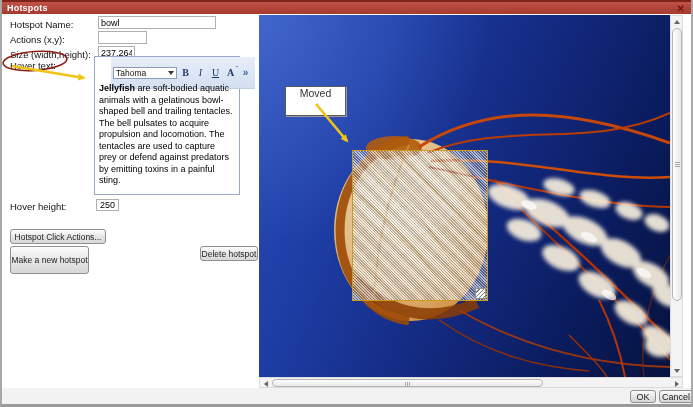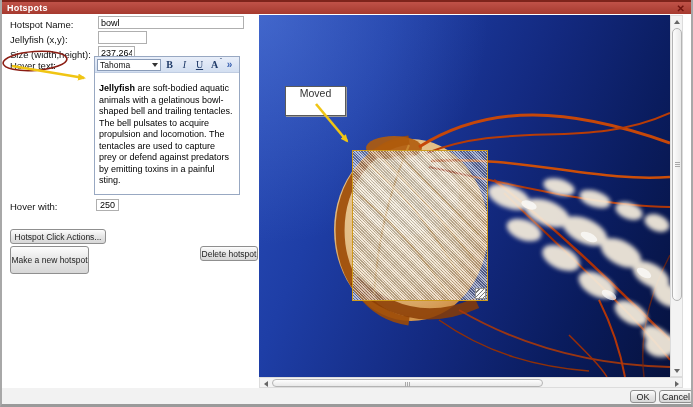--- a/index.html
+++ b/index.html
@@ -14,21 +14,21 @@
     background:linear-gradient(#c05248,#a63a2f);
     border-top:2px solid #7e241b;box-sizing:border-box;}
   #title{left:5px;top:1px;font-size:9px;font-weight:bold;color:#fff;letter-spacing:.2px;}
   #close{right:6px;top:0px;font-size:10px;font-weight:bold;color:#6f120d;cursor:pointer;line-height:13px;}
   
   .lbl{font-size:9.5px;color:#111;white-space:nowrap;}
   .txt{position:absolute;border:1px solid #afafaf;font-size:9px;font-family:"Liberation Sans",sans-serif;
     padding:0 2px;height:13px;box-sizing:border-box;background:#fff;color:#000;}
   
   #editorwrap{left:92px;top:56px;width:146px;height:139px;border:1px solid #98a8c2;box-sizing:border-box;background:#fff;}
-  #edtoolbar{left:0;top:0;width:100%;height:16px;background:linear-gradient(#e8eef9,#d3dff1);
+  #edtoolbar{left:16px;top:0;width:100%;height:32px;background:linear-gradient(#e8eef9,#d3dff1);
     border-bottom:1px solid #c0cde2;box-sizing:border-box;display:flex;align-items:center;padding:0 2px;gap:2px;}
   #fontselect{width:64px;height:12px;background:#fff;border:1px solid #8a9cb8;font-size:8.5px;
     display:flex;align-items:center;justify-content:space-between;padding:0 2px;box-sizing:border-box;color:#111;}
   .dd-arrow{width:0;height:0;border-left:3px solid transparent;border-right:3px solid transparent;border-top:4px solid #333;}
   .tbtn{width:13px;height:13px;font-size:10px;color:#1f3a68;text-align:center;line-height:13px;cursor:pointer;
     font-family:"Liberation Serif",serif;}
   .tbtn.b{font-weight:bold;}
   .tbtn.i{font-style:italic;}
   .tbtn.u{text-decoration:underline;}
   .tbtn.a{font-weight:bold;position:relative;}
@@ -85,23 +85,23 @@
 <body>
 
 <div id="dialog">
 
   <div id="titlebar" class="abs">
     <span id="title" class="abs">Hotspots</span>
     <span id="close" class="abs">✕</span>
   </div>
 
   <span class="lbl abs" style="left:8px;top:19px;">Hotspot Name:</span>
-  <input class="txt" style="left: 96px; top: 16px; width: 146px;" value="bowl">
-
-  <span class="lbl abs" style="left:8px;top:34px;">Jellyfish (x,y):</span>
+  <input class="txt" style="left: 96px; top: 16px; width: 118px;" value="bowl">
+
+  <span class="lbl abs" style="left:8px;top:34px;">Actions (x,y):</span>
   <input class="txt" style="left: 96px; top: 31px; width: 37px; padding-left: 45px;" value="179,234">
 
   <span class="lbl abs" style="left:8px;top:49px;">Size (width,height):</span>
   <input class="txt" style="left: 96px; top: 46px; width: 37px;" value="237,264">
 
   <span class="lbl abs" style="left:8px;top:60px;">Hover text:</span>
 
   <div id="editorwrap" class="abs">
     <div id="edtoolbar" class="abs">
       <div id="fontselect">
@@ -112,21 +112,21 @@
       <span class="tbtn i">I</span>
       <span class="tbtn u">U</span>
       <span class="tbtn a"><span>A</span><span class="mark">ˆ</span></span>
       <span class="tbtn more">»</span>
     </div>
     <div id="edtext" class="abs">
       <b>Jellyfish</b><span> are soft-bodied aquatic animals with a gelatinous bowl-shaped bell and trailing tentacles. The bell pulsates to acquire propulsion and locomotion. The tentacles are used to capture prey or defend against predators by emitting toxins in a painful sting.</span>
     </div>
   </div>
 
-  <span class="lbl abs" style="left:8px;top:201px;">Hover with:</span>
+  <span class="lbl abs" style="left:8px;top:201px;">Hover height:</span>
   <input class="txt" style="left: 94px; top: 199px; width: 23px; height: 12px; text-align: center;" value="250">
 
   <div class="btn" style="left:8px;top:229px;width:96px;height:15px;">Hotspot Click Actions...</div>
   <div class="btn" style="left:8px;top:246px;width:79px;height:28px;">Make a new hotspot</div>
   <div class="btn" style="left:178px;top:246px;width:58px;height:15px;margin-left:20px;">Delete hotspot</div>
 
   <div id="viewport" class="abs">
     <svg id="jelly" class="abs" width="411" height="362" viewBox="0 0 411 362">
       <defs>
         <radialGradient id="bellg" cx="0.45" cy="0.38" r="0.75">

